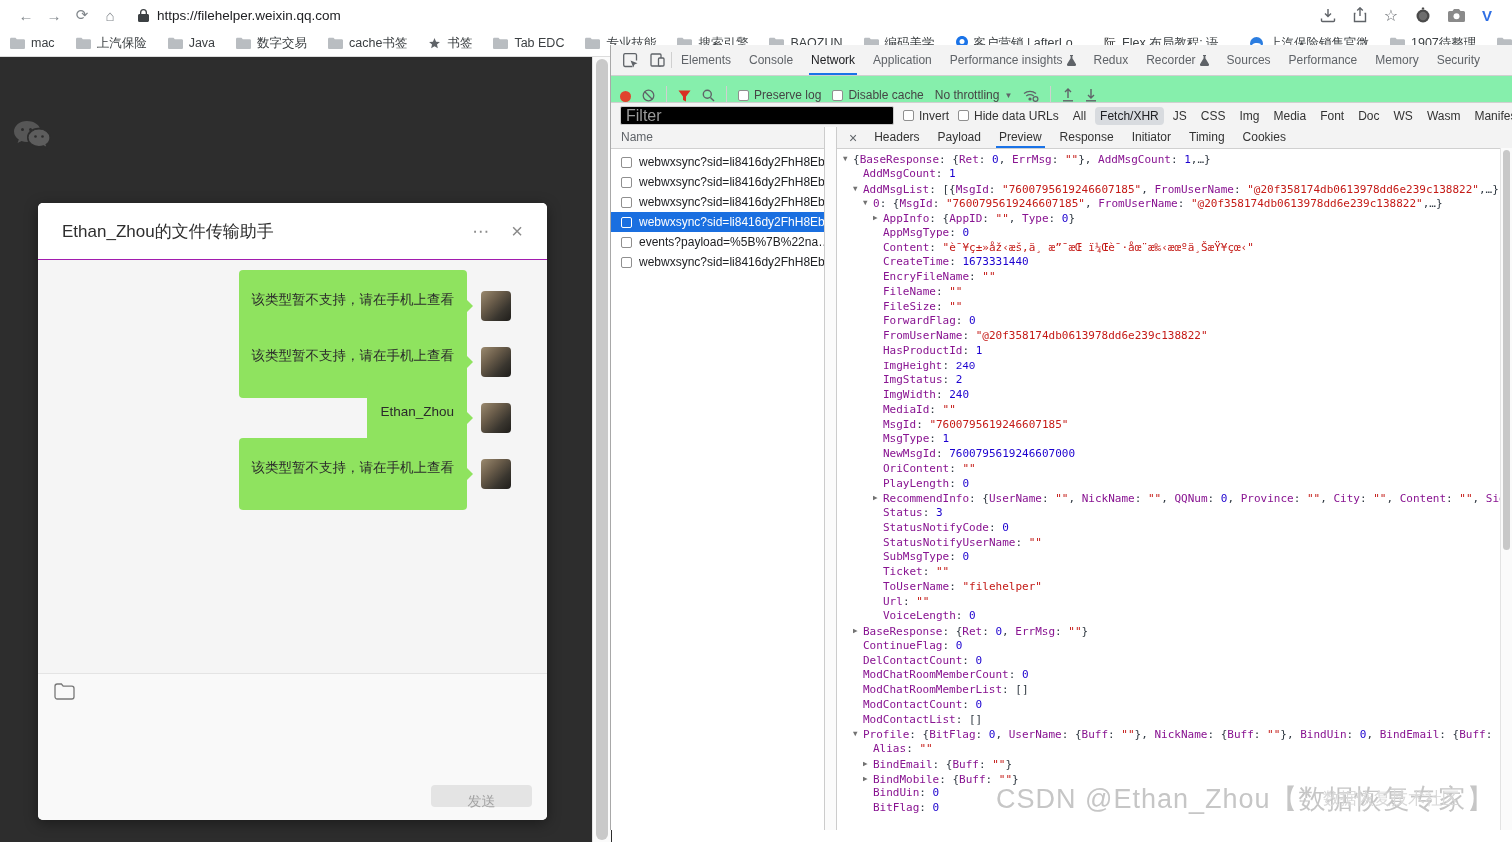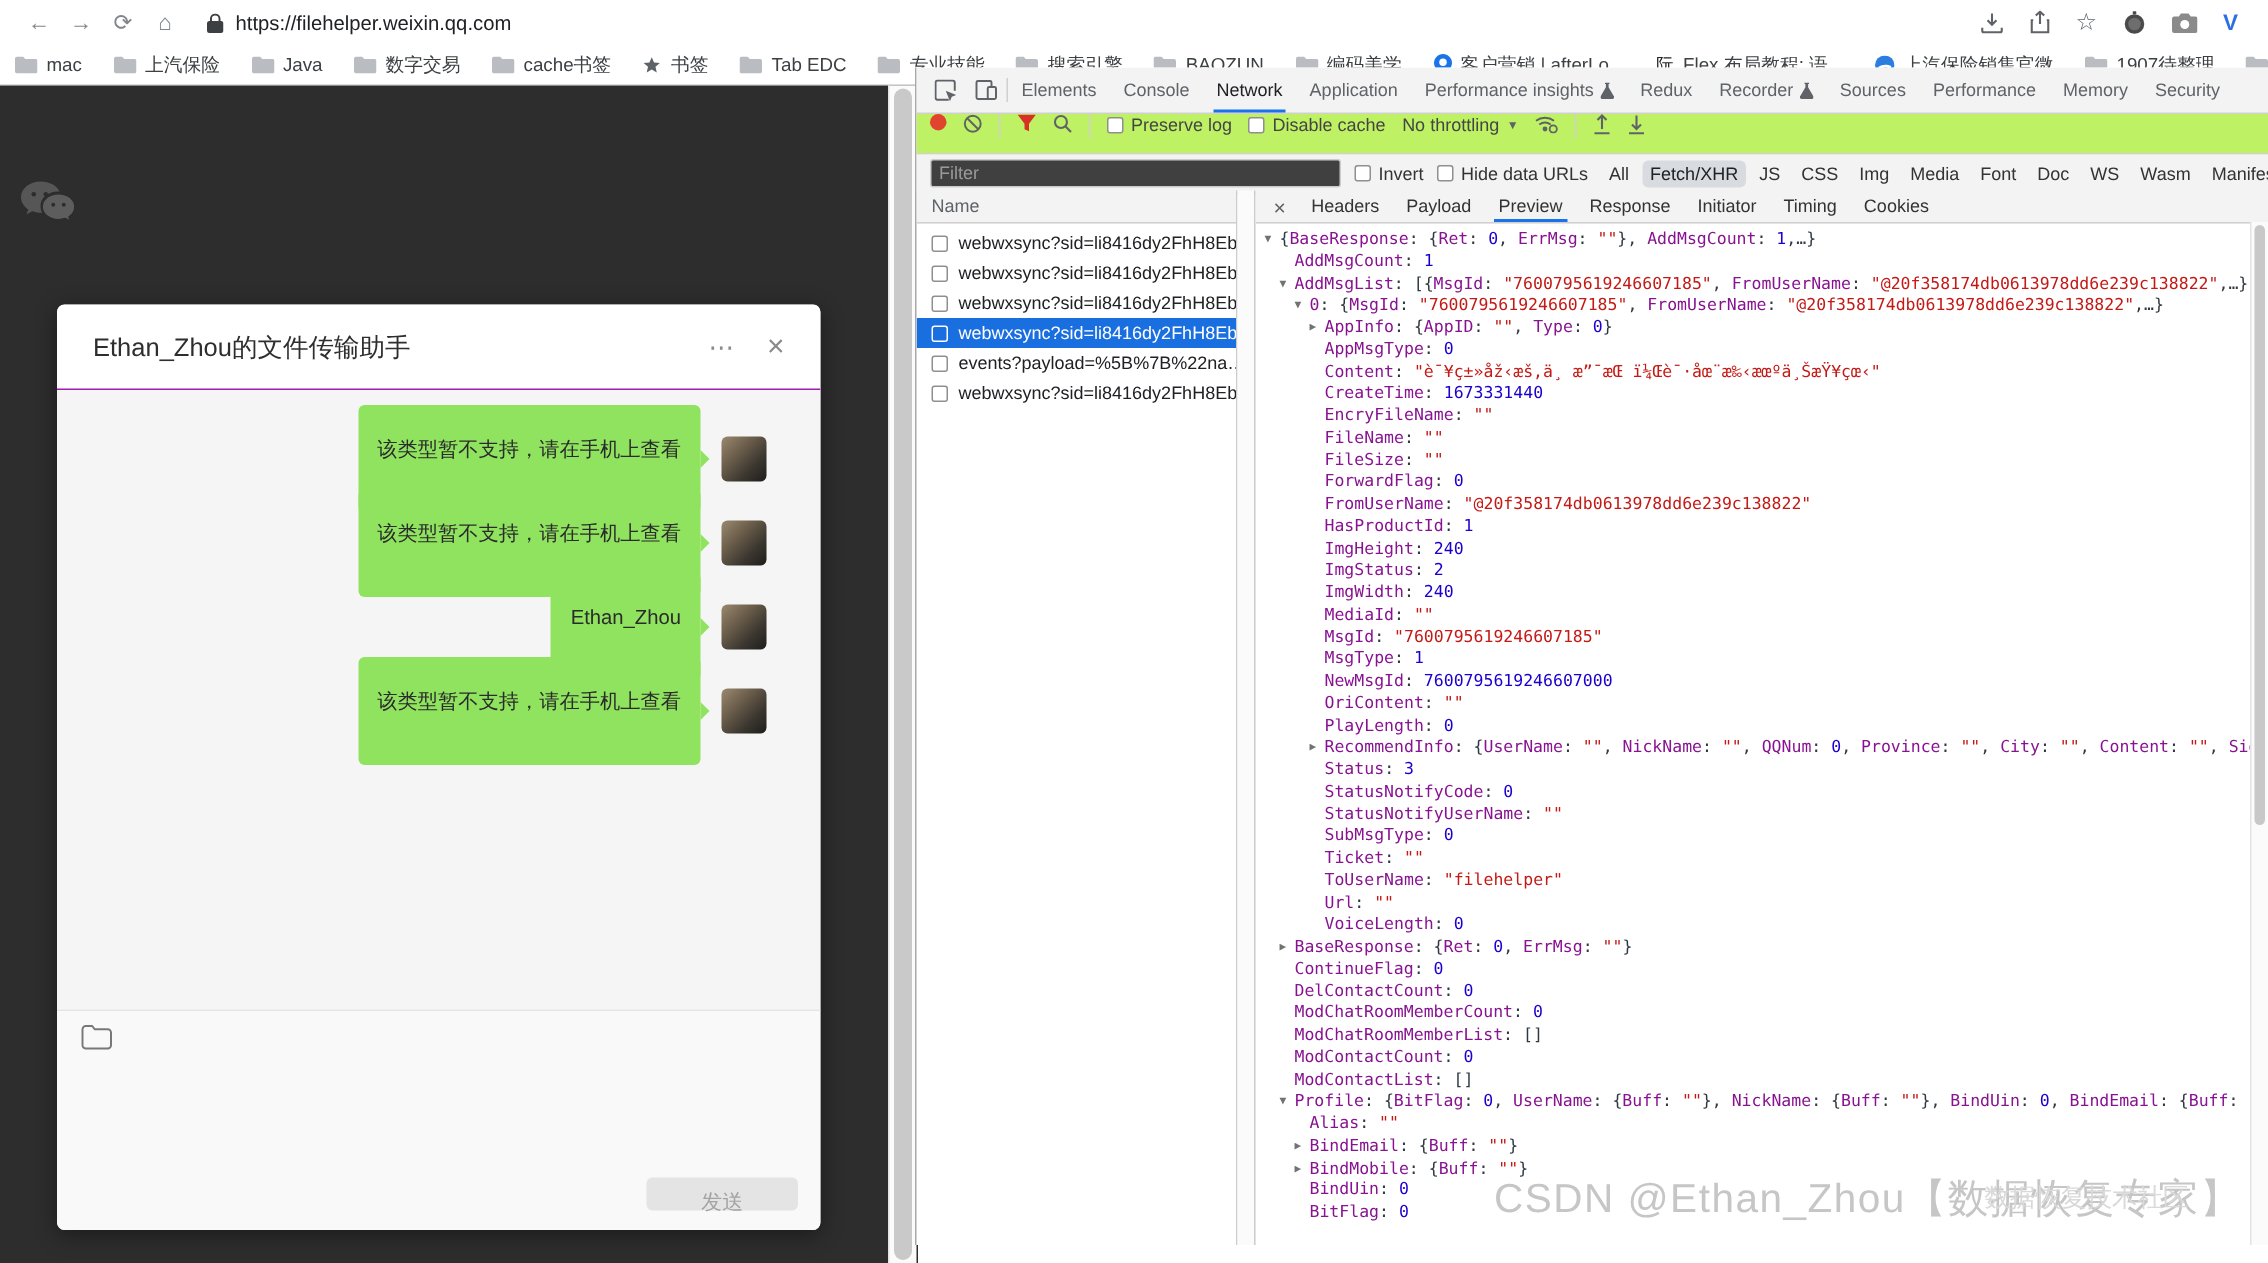--- a/index.html
+++ b/index.html
@@ -39,31 +39,31 @@
   .page-scroll{position:absolute;top:57px;left:592px;width:18px;height:785px;background:#fbfbfb;border-left:1px solid #e3e3e3;}
   .page-thumb{position:absolute;left:3px;right:3px;top:2px;bottom:2px;background:#c9c9c9;border-radius:7px;}
   
   .devtools{position:absolute;top:45px;left:610px;width:902px;height:785px;background:#fff;border-left:1px solid #a8a8a8;
             box-sizing:border-box;font-size:12px;color:#333;overflow:hidden;}
   .dt-tabbar{height:30px;background:#f3f3f3;border-bottom:1px solid #d0d0d0;display:flex;align-items:center;padding-left:6px;}
   .dt-icon{width:27px;text-align:center;flex:none;display:flex;justify-content:center;}
   .dt-tab{padding:0 9px;height:30px;display:flex;align-items:center;gap:4px;color:#5f6368;position:relative;flex:none;}
   .dt-tab.active{color:#202124;}
   .dt-tab.active::after{content:'';position:absolute;left:7px;right:7px;bottom:0;height:2px;background:#1a73e8;}
-  .dt-toolbar{height:26px;background:#bef264;border-bottom:1px solid #d0d0d0;display:flex;align-items:flex-start;
+  .dt-toolbar{height:26px;background:#86efac;border-bottom:1px solid #d0d0d0;display:flex;align-items:flex-end;
               padding:0 9px;gap:11px;color:#454545;}
   .sep{width:1px;height:16px;background:#d0d0d0;flex:none;}
   .cbx{display:inline-block;width:11px;height:11px;border:1px solid #8f8f8f;border-radius:2px;background:#fff;flex:none;box-sizing:border-box;}
   .tb-item{display:flex;align-items:center;gap:5px;flex:none;}
   .rec-dot{width:11px;height:11px;border-radius:50%;background:#e0442e;flex:none;}
   .caret{font-size:8px;color:#5f6368;}
   .dt-filterbar{height:25px;background:#f3f3f3;border-bottom:1px solid #d0d0d0;display:flex;align-items:center;
                 padding:0 9px;gap:9px;color:#333;white-space:nowrap;overflow:hidden;}
-  .filter-input{width:262px;height:17px;border:1px solid #ccc;border-radius:2px;background:#404040;color:#9a9a9a;
-                font-size:12px;line-height:17px;padding:0 5px;flex:none;}
+  .filter-input{width:262px;height:17px;border:1px solid #ccc;border-radius:2px;background:#000000;color:#9a9a9a;
+                font-size:16px;line-height:17px;padding:0 5px;flex:none;}
   .pill{padding:2px 5px;border-radius:4px;flex:none;}
   .pill.sel{background:#d8dbdf;color:#202124;}
   .dt-main{position:absolute;top:82px;bottom:0;left:0;right:0;display:flex;}
   .name-pane{width:213px;border-right:1px solid #ccc;flex:none;display:flex;flex-direction:column;overflow:hidden;}
   .name-hd{height:21px;background:#f3f3f3;border-bottom:1px solid #d0d0d0;line-height:21px;padding-left:10px;color:#5f6368;flex:none;}
   .req-list{padding-top:3px;}
   .req{height:20px;display:flex;align-items:center;gap:7px;padding-left:10px;white-space:nowrap;overflow:hidden;color:#202124;}
   .req.sel{background:#1a6fe0;color:#fff;}
   .req.sel .cbx{border-color:#fff;background:transparent;}
   .name-scroll{width:11px;border-right:1px solid #ccc;background:#fbfbfb;flex:none;}
@@ -520,21 +520,21 @@
           <div class="jline" style="padding-left: 36px;"><span class="jarrow">▶</span><span class="jk">AppInfo</span><span class="jp">: {</span><span class="jk">AppID</span><span class="jp">: </span><span class="js">""</span><span class="jp">, </span><span class="jk">Type</span><span class="jp">: </span><span class="jn">0</span><span class="jp">}</span></div>
           <div class="jline" style="padding-left: 36px;"><span class="jarrow"></span><span class="jk">AppMsgType</span><span class="jp">: </span><span class="jn">0</span></div>
           <div class="jline" style="padding-left: 36px;"><span class="jarrow"></span><span class="jk">Content</span><span class="jp">: </span><span class="js">"è¯¥ç±»åž‹æš‚ä¸ æ”¯æŒ ï¼Œè¯·åœ¨æ‰‹æœºä¸ŠæŸ¥çœ‹"</span></div>
           <div class="jline" style="padding-left: 36px;"><span class="jarrow"></span><span class="jk">CreateTime</span><span class="jp">: </span><span class="jn">1673331440</span></div>
           <div class="jline" style="padding-left: 36px;"><span class="jarrow"></span><span class="jk">EncryFileName</span><span class="jp">: </span><span class="js">""</span></div>
           <div class="jline" style="padding-left: 36px;"><span class="jarrow"></span><span class="jk">FileName</span><span class="jp">: </span><span class="js">""</span></div>
           <div class="jline" style="padding-left: 36px;"><span class="jarrow"></span><span class="jk">FileSize</span><span class="jp">: </span><span class="js">""</span></div>
           <div class="jline" style="padding-left: 36px;"><span class="jarrow"></span><span class="jk">ForwardFlag</span><span class="jp">: </span><span class="jn">0</span></div>
           <div class="jline" style="padding-left: 36px;"><span class="jarrow"></span><span class="jk">FromUserName</span><span class="jp">: </span><span class="js">"@20f358174db0613978dd6e239c138822"</span></div>
           <div class="jline" style="padding-left: 36px;"><span class="jarrow"></span><span class="jk">HasProductId</span><span class="jp">: </span><span class="jn">1</span></div>
-          <div class="jline" style="padding-left: 36px;"><span class="jarrow"></span><span class="jk">ImgHeight</span><span class="jp">: </span><span class="jn">240</span></div>
+          <div class="jline" style="padding-left: 36px; font-family: Liberation Mono, monospace;"><span class="jarrow"></span><span class="jk">ImgHeight</span><span class="jp">: </span><span class="jn">240</span></div>
           <div class="jline" style="padding-left: 36px;"><span class="jarrow"></span><span class="jk">ImgStatus</span><span class="jp">: </span><span class="jn">2</span></div>
           <div class="jline" style="padding-left: 36px;"><span class="jarrow"></span><span class="jk">ImgWidth</span><span class="jp">: </span><span class="jn">240</span></div>
           <div class="jline" style="padding-left: 36px;"><span class="jarrow"></span><span class="jk">MediaId</span><span class="jp">: </span><span class="js">""</span></div>
           <div class="jline" style="padding-left: 36px;"><span class="jarrow"></span><span class="jk">MsgId</span><span class="jp">: </span><span class="js">"7600795619246607185"</span></div>
           <div class="jline" style="padding-left: 36px;"><span class="jarrow"></span><span class="jk">MsgType</span><span class="jp">: </span><span class="jn">1</span></div>
           <div class="jline" style="padding-left: 36px;"><span class="jarrow"></span><span class="jk">NewMsgId</span><span class="jp">: </span><span class="jn">7600795619246607000</span></div>
           <div class="jline" style="padding-left: 36px;"><span class="jarrow"></span><span class="jk">OriContent</span><span class="jp">: </span><span class="js">""</span></div>
           <div class="jline" style="padding-left: 36px;"><span class="jarrow"></span><span class="jk">PlayLength</span><span class="jp">: </span><span class="jn">0</span></div>
           <div class="jline" style="padding-left: 36px;"><span class="jarrow">▶</span><span class="jk">RecommendInfo</span><span class="jp">: {</span><span class="jk">UserName</span><span class="jp">: </span><span class="js">""</span><span class="jp">, </span><span class="jk">NickName</span><span class="jp">: </span><span class="js">""</span><span class="jp">, </span><span class="jk">QQNum</span><span class="jp">: </span><span class="jn">0</span><span class="jp">, </span><span class="jk">Province</span><span class="jp">: </span><span class="js">""</span><span class="jp">, </span><span class="jk">City</span><span class="jp">: </span><span class="js">""</span><span class="jp">, </span><span class="jk">Content</span><span class="jp">: </span><span class="js">""</span><span class="jp">, </span><span class="jk">Signa</span></div>
           <div class="jline" style="padding-left: 36px;"><span class="jarrow"></span><span class="jk">Status</span><span class="jp">: </span><span class="jn">3</span></div>

